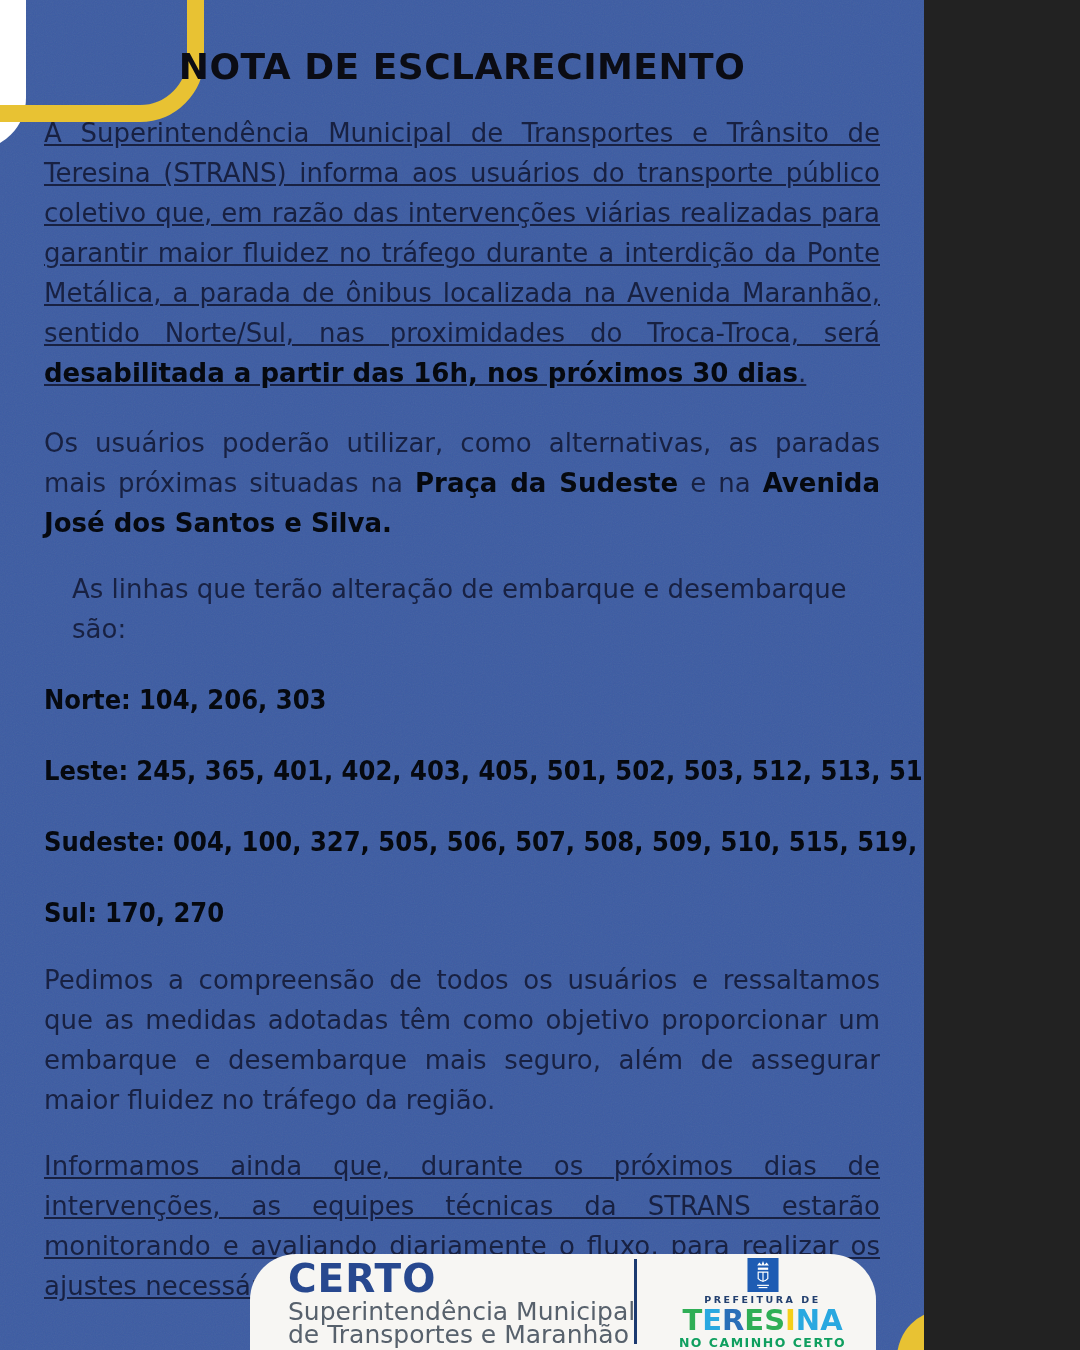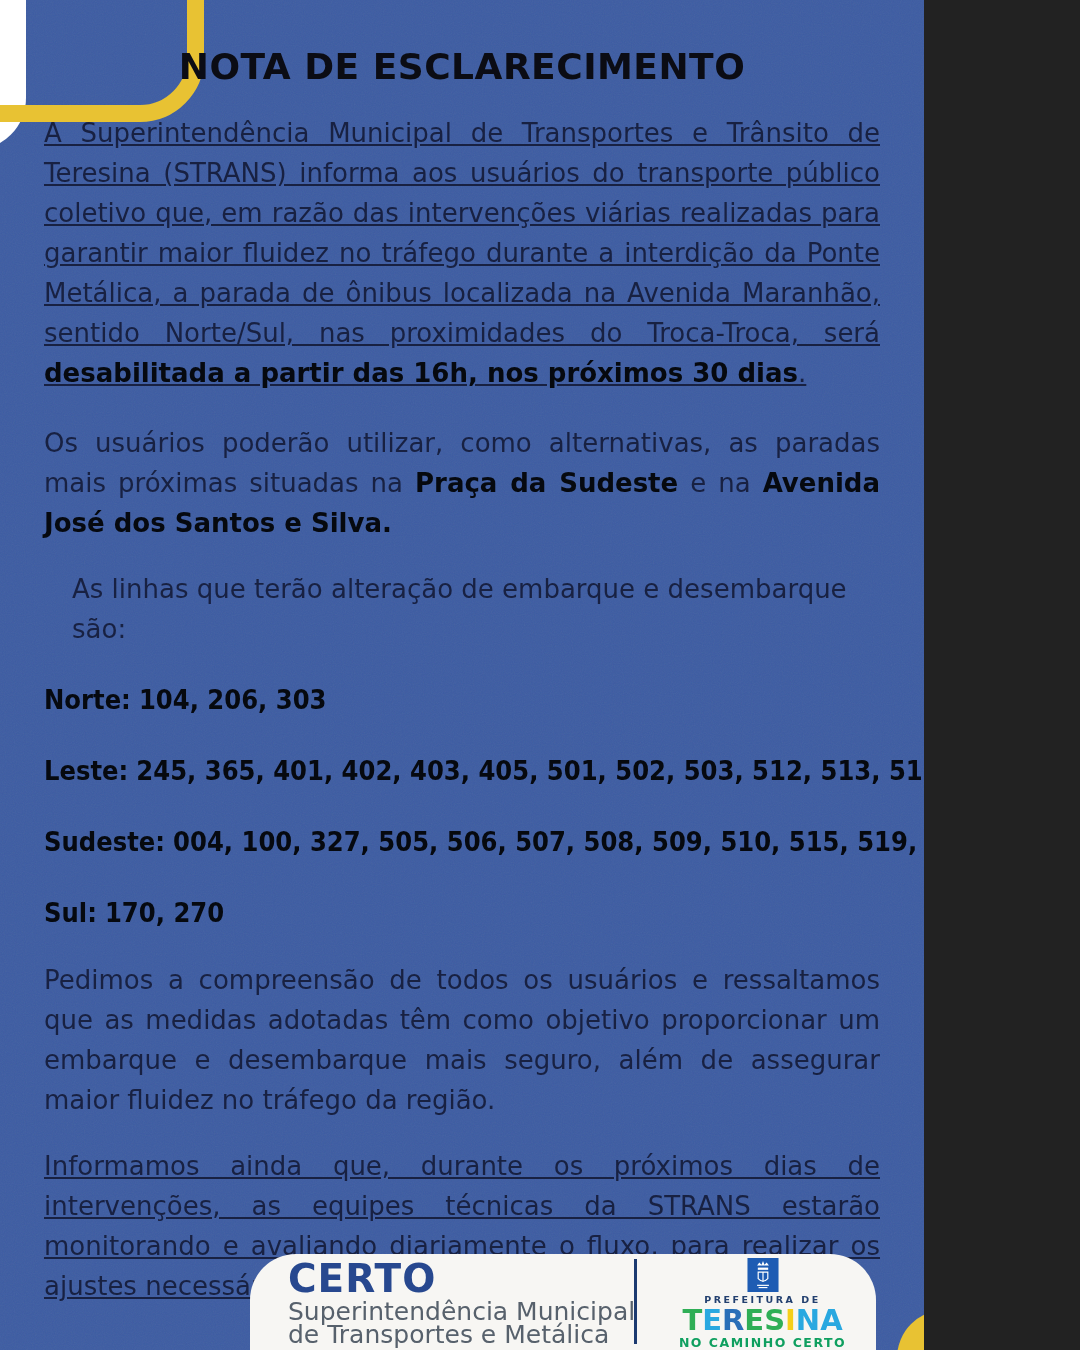--- a/index.html
+++ b/index.html
@@ -81,21 +81,21 @@
     <div class="bus-line"><span class="bl">Sul:</span><span>170, 270</span></div>
 
     <p class="p3">Pedimos a compreensão de todos os usuários e ressaltamos que as medidas adotadas têm como objetivo proporcionar um embarque e desembarque mais seguro, além de assegurar maior fluidez no tráfego da região.</p>
     <p class="p4">Informamos ainda que, durante os próximos dias de intervenções, as equipes técnicas da STRANS estarão monitorando e avaliando diariamente o fluxo, para realizar os ajustes necessários e garantir melhorias constantes.</p>
   </div>
 
   <div class="footer-card">
     <div class="strans-block">
       <div class="strans-word">CERTO</div>
       <div class="strans-sub">Superintendência Municipal</div>
-      <div class="strans-sub">de Transportes e Metálica</div>
+      <div class="strans-sub">de Transportes e Maranhão</div>
     </div>
 
     <div class="footer-divider"></div>
 
     <div class="teresina-block">
       <svg class="crest" width="42" height="46" viewBox="0 0 42 46">
         <rect width="42" height="46" fill="#1e5cb3"></rect>
         <g fill="#ffffff">
           <path d="M13 10 l3-4 3 3 2-5 2 5 3-3 3 4 z"></path>
           <rect x="14" y="13" width="14" height="3"></rect>

